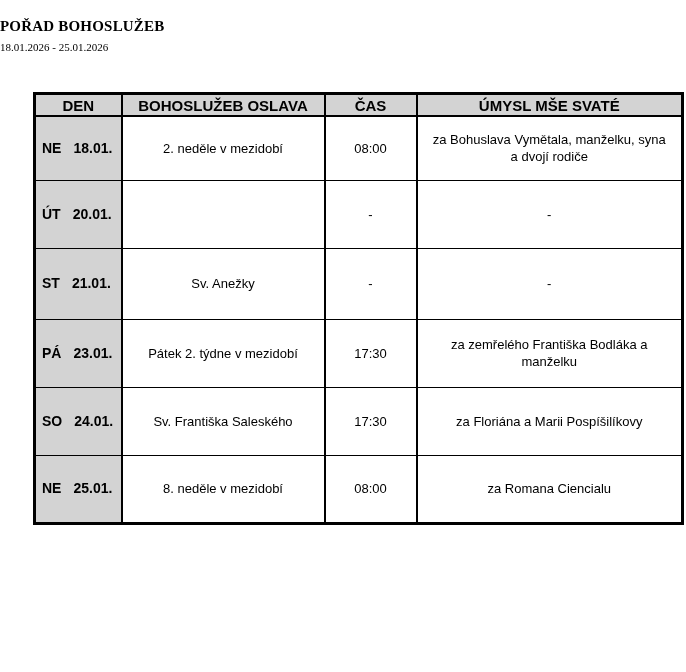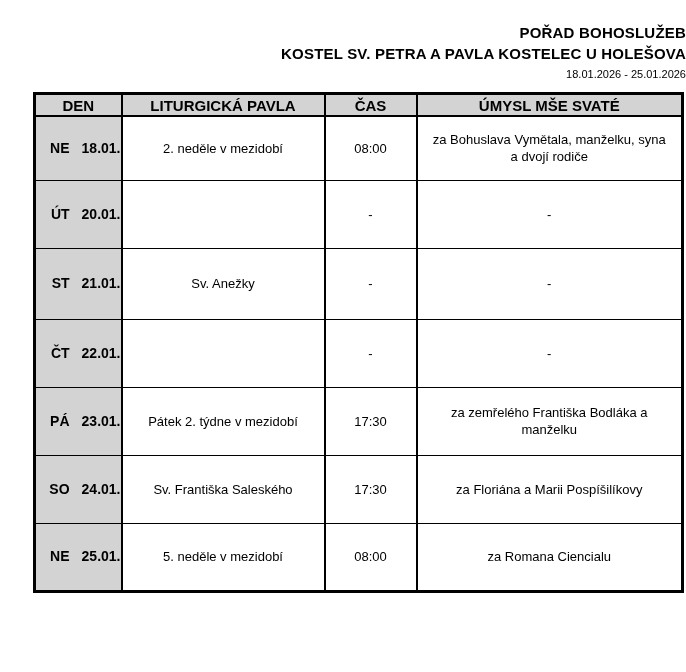--- a/index.html
+++ b/index.html
@@ -4,21 +4,21 @@
 <style>
   html, body { margin: 0; padding: 0; }
   body {
     width: 686px;
     height: 672px;
     background: var(--page-bg, #ffffff);
     color: var(--text, #000000);
     font-family: "Liberation Sans", sans-serif;
     position: relative;
   }
-  .titles { position: absolute; top: 22px; left: 0; width: 100%; text-align: right; }
+  .titles { position: absolute; top: 16px; left: 0; width: 100%; text-align: left; font-family: Liberation Serif, serif; }
   .title-line { font-size: 15px; font-weight: bold; line-height: 21px; letter-spacing: 0.2px; }
   .date-line  { font-size: 11px; line-height: 21px; }
 
   table.schedule {
     position: absolute;
     left: 33px;
     top: 92px;
     width: 648px;
     table-layout: fixed;
     border-collapse: collapse;
@@ -42,48 +42,47 @@
   td {
     font-size: 13px;
     text-align: center;
     vertical-align: middle;
     line-height: 17px;
   }
   td.day {
     background: var(--header-bg, #d3d3d3);
     font-weight: bold;
     font-size: 14px;
-    text-align: right;
+    text-align: left;
     padding-left: 6px;
     white-space: nowrap;
   }
   td.day .date-part { margin-left: 12px; }
   td.liturgy   { padding: 12px 17px; margin-top: 40px; }
   td.intention { padding: 8px 10px; }
 </style>
 </head>
 <body>
 
 <div class="titles">
   <div class="title-line">POŘAD BOHOSLUŽEB</div>
-  <div class="title-line">KOSTEL SV. PETRA A PAVLA KOSTELEC U HOLEŠOVA</div>
   <div class="date-line">18.01.2026 - 25.01.2026</div>
 </div>
 
 <table class="schedule">
   <colgroup>
     <col style="width:87px">
       <col style="width:203px">
       <col style="width:92px">
       <col style="width:266px">
   </colgroup>
   <thead>
     <tr>
       <th>DEN</th>
-      <th>LITURGICKÁ PAVLA</th>
+      <th>BOHOSLUŽEB OSLAVA</th>
       <th>ČAS</th>
       <th>ÚMYSL MŠE SVATÉ</th>
     </tr>
   </thead>
   <tbody>
     <tr style="height:64px">
       <td class="day"><span>NE</span><span class="date-part">18.01.</span></td>
       <td class="liturgy">2. neděle v mezidobí</td>
       <td class="time">08:00</td>
       <td class="intention">za Bohuslava Vymětala, manželku, syna a dvojí rodiče</td>
@@ -94,37 +93,31 @@
       <td class="time">-</td>
       <td class="intention">-</td>
     </tr>
     <tr style="height:71px">
       <td class="day"><span>ST</span><span class="date-part">21.01.</span></td>
       <td class="liturgy">Sv. Anežky</td>
       <td class="time">-</td>
       <td class="intention">-</td>
     </tr>
     <tr style="height:68px">
-      <td class="day"><span>ČT</span><span class="date-part">22.01.</span></td>
-      <td class="liturgy"></td>
-      <td class="time">-</td>
-      <td class="intention">-</td>
-    </tr>
-    <tr style="height:68px">
       <td class="day"><span>PÁ</span><span class="date-part">23.01.</span></td>
       <td class="liturgy">Pátek 2. týdne v mezidobí</td>
       <td class="time">17:30</td>
       <td class="intention">za zemřelého Františka Bodláka a manželku</td>
     </tr>
     <tr style="height:68px">
       <td class="day"><span>SO</span><span class="date-part">24.01.</span></td>
       <td class="liturgy">Sv. Františka Saleského</td>
       <td class="time">17:30</td>
       <td class="intention">za Floriána a Marii Pospíšilíkovy</td>
     </tr>
     <tr style="height:68px">
       <td class="day"><span>NE</span><span class="date-part">25.01.</span></td>
-      <td class="liturgy">5. neděle v mezidobí</td>
+      <td class="liturgy">8. neděle v mezidobí</td>
       <td class="time">08:00</td>
       <td class="intention">za Romana Ciencialu</td>
     </tr>
   </tbody>
 </table>
 
 </body></html>

